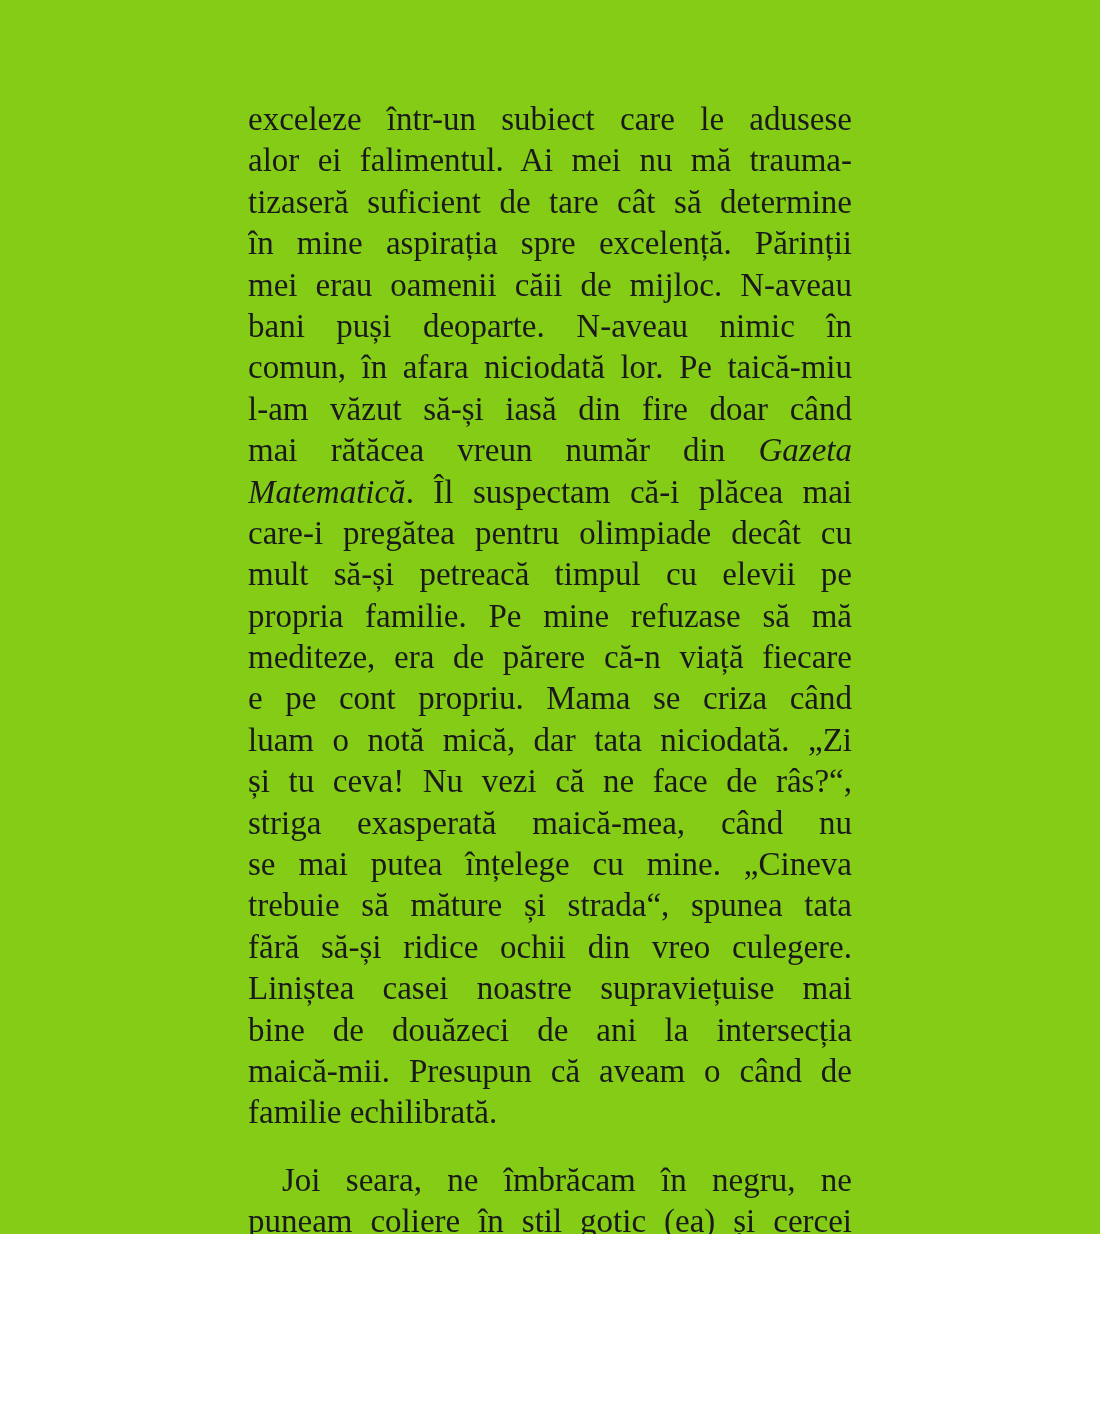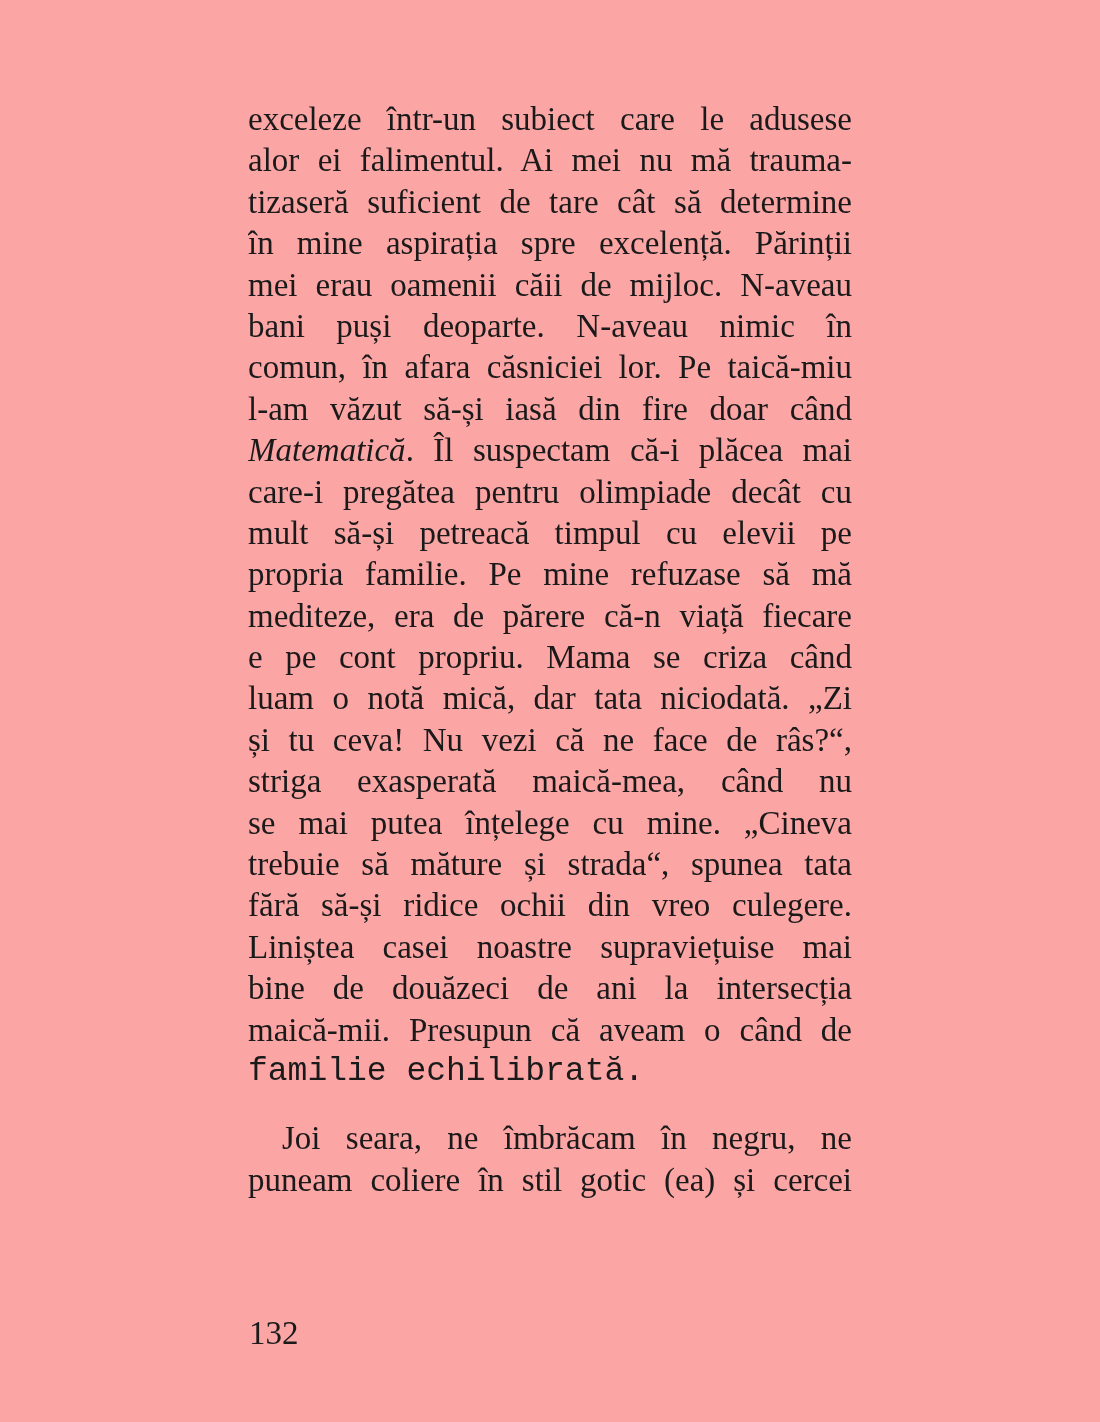--- a/index.html
+++ b/index.html
@@ -3,22 +3,22 @@
 <meta charset="utf-8">
 <style>
   html, body {
     margin: 0;
     padding: 0;
     background: #ffffff;
   }
   .page {
     position: relative;
     width: 1100px;
-    height: 1422px;
-    background: #fca5a5;
+    height: 1234px;
+    background: #84cc16;
     overflow: hidden;
     font-family: "Liberation Serif", "DejaVu Serif", serif;
     color: #1a1a1a;
   }
   .textblock {
     position: absolute;
     left: 248px;
     top: 99px;
     width: 604px;
   }
@@ -28,21 +28,20 @@
     font-size: 33px;
     line-height: 41.4px;
     height: 41.4px;
     text-align: justify;
     text-align-last: justify;
     overflow: hidden;
     white-space: normal;
   }
   .line.flush {
     text-align-last: left;
-    font-family: Liberation Mono, monospace;
   }
   .line.indent {
     text-indent: 34px;
   }
   .line em {
     font-style: italic;
   }
   .pagenum {
     position: absolute;
     left: 249px;
@@ -57,22 +56,23 @@
 
 <div class="page">
   <div class="textblock">
       <div class="para">
         <div class="line"><span>exceleze într-un subiect care le adusese</span></div>
         <div class="line"><span>alor ei falimentul. Ai mei nu mă trauma-</span></div>
         <div class="line"><span>tizaseră suficient de tare cât să determine</span></div>
         <div class="line"><span>în mine aspirația spre excelență. Părinții</span></div>
         <div class="line"><span>mei erau oamenii căii de mijloc. N-aveau</span></div>
         <div class="line"><span>bani puși deoparte. N-aveau nimic în</span></div>
-        <div class="line"><span>comun, în afara căsniciei lor. Pe taică-miu</span></div>
+        <div class="line"><span>comun, în afara niciodată lor. Pe taică-miu</span></div>
         <div class="line"><span>l-am văzut să-și iasă din fire doar când</span></div>
+        <div class="line"><span>mai rătăcea vreun număr din </span><em>Gazeta</em></div>
         <div class="line"><em>Matematică</em><span>. Îl suspectam că-i plăcea mai</span></div>
         <div class="line"><span>care-i pregătea pentru olimpiade decât cu</span></div>
         <div class="line"><span>mult să-și petreacă timpul cu elevii pe</span></div>
         <div class="line"><span>propria familie. Pe mine refuzase să mă</span></div>
         <div class="line"><span>mediteze, era de părere că-n viață fiecare</span></div>
         <div class="line"><span>e pe cont propriu. Mama se criza când</span></div>
         <div class="line"><span>luam o notă mică, dar tata niciodată. „Zi</span></div>
         <div class="line"><span>și tu ceva! Nu vezi că ne face de râs?“,</span></div>
         <div class="line"><span>striga exasperată maică-mea, când nu</span></div>
         <div class="line"><span>se mai putea înțelege cu mine. „Cineva</span></div>

